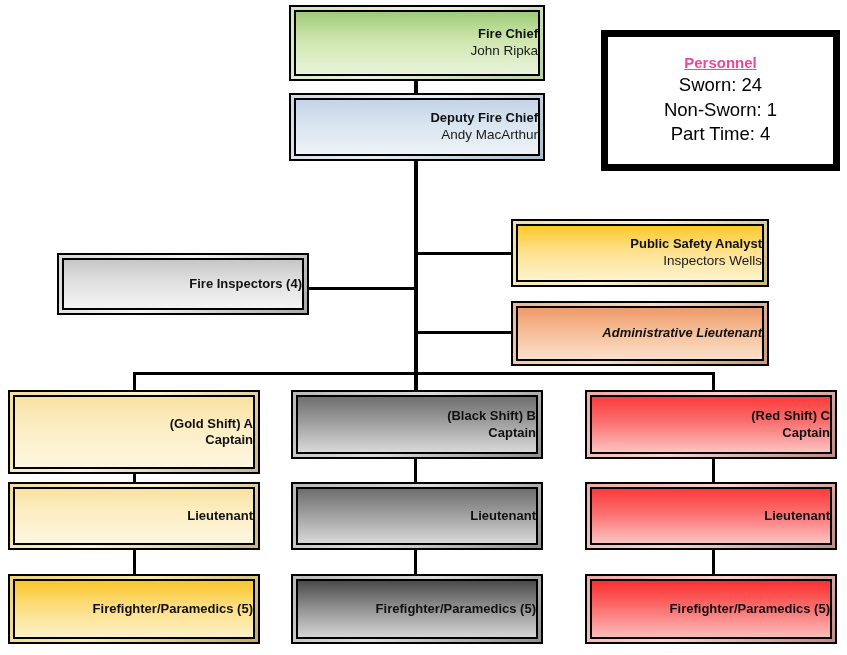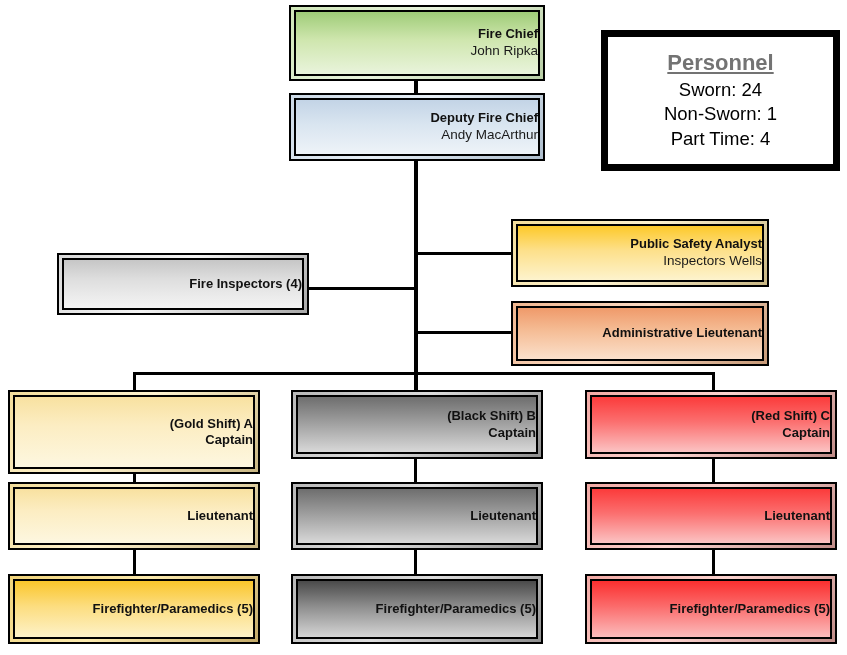--- a/index.html
+++ b/index.html
@@ -92,24 +92,24 @@
     position: absolute;
     box-sizing: border-box;
     background: #ffffff;
     border: 7px solid #000000;
     display: flex;
     flex-direction: column;
     align-items: center;
     justify-content: center;
   }
   .legend .legend-title {
-    font-size: 22px;
+    font-size: 15px;
     font-weight: bold;
     text-decoration: underline;
-    color: #737373;
+    color: #ec4899;
     margin-bottom: 2px;
   }
   .legend .legend-row {
     font-size: 18.5px;
     color: #000000;
     line-height: 1.32;
   }
 </style>
 </head>
 <body>
@@ -161,21 +161,21 @@
     <div class="legend-row">Part Time: 4</div>
   </div>
 
   <div class="box bev-gold" style="left:511px; top:219px; width:258px; height:68px;">
     <div class="bevel-inner fill-gold">
       <div class="title">Public Safety Analyst</div>
       <div class="subtitle">Inspectors Wells</div>
     </div>
   </div>
 
-  <div class="box bev-orange" style="left:511px; top:301px; width:258px; height:65px;">
+  <div class="box bev-orange" style="left:511px; top:301px; width:258px; height:65px;font-style:italic;">
     <div class="bevel-inner fill-orange">
       <div class="title">Administrative Lieutenant</div>
     </div>
   </div>
 
   <div class="box bev-silver" style="left:57px; top:253px; width:252px; height:62px;">
     <div class="bevel-inner fill-silver">
       <div class="title">Fire Inspectors (4)</div>
     </div>
   </div>

